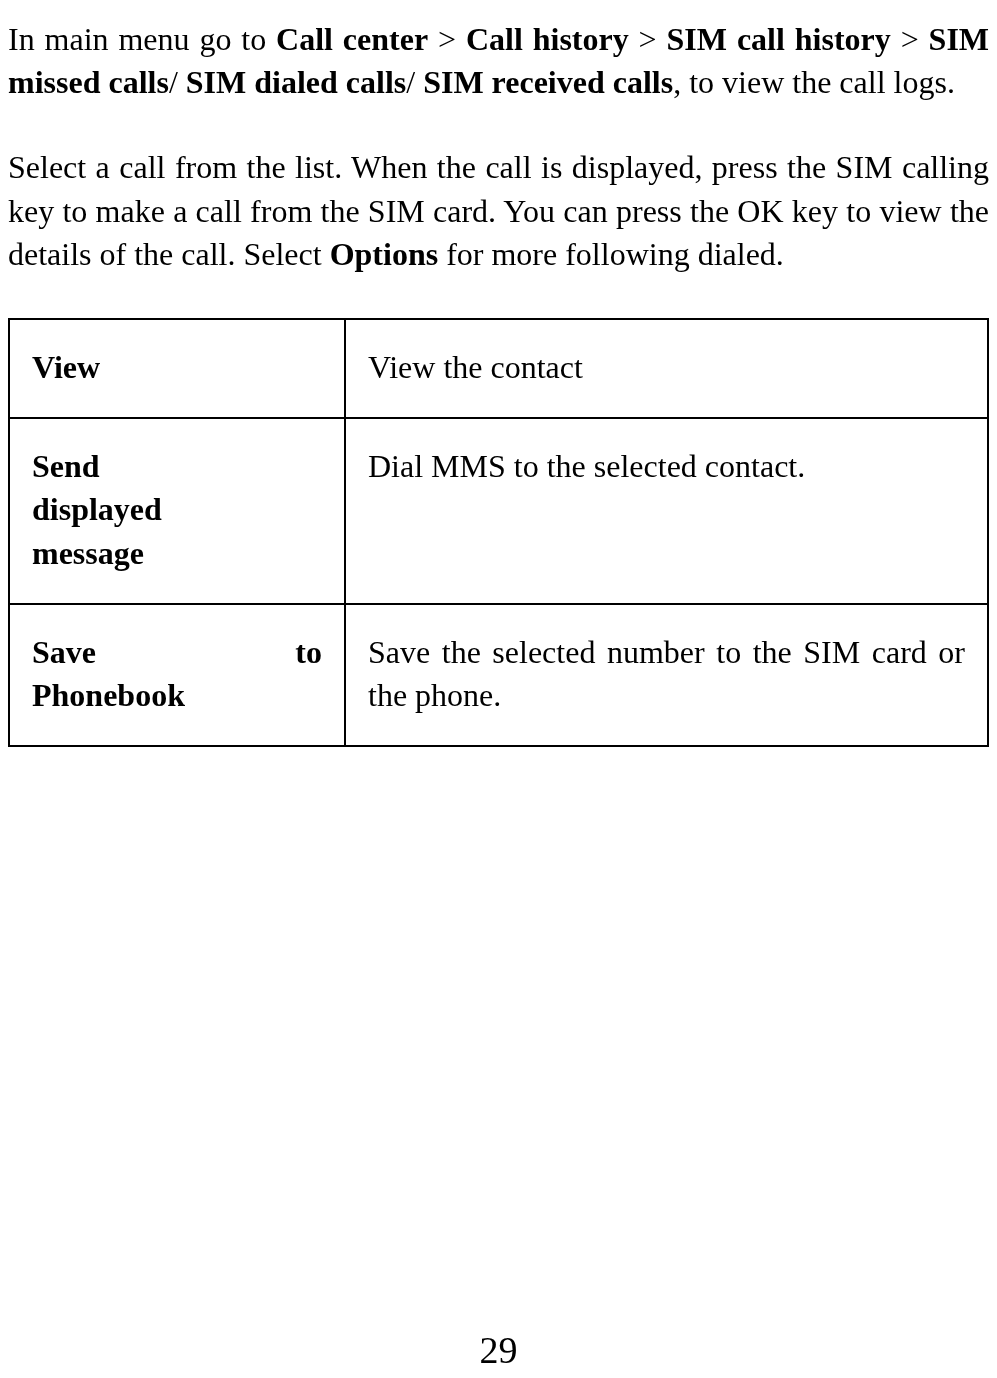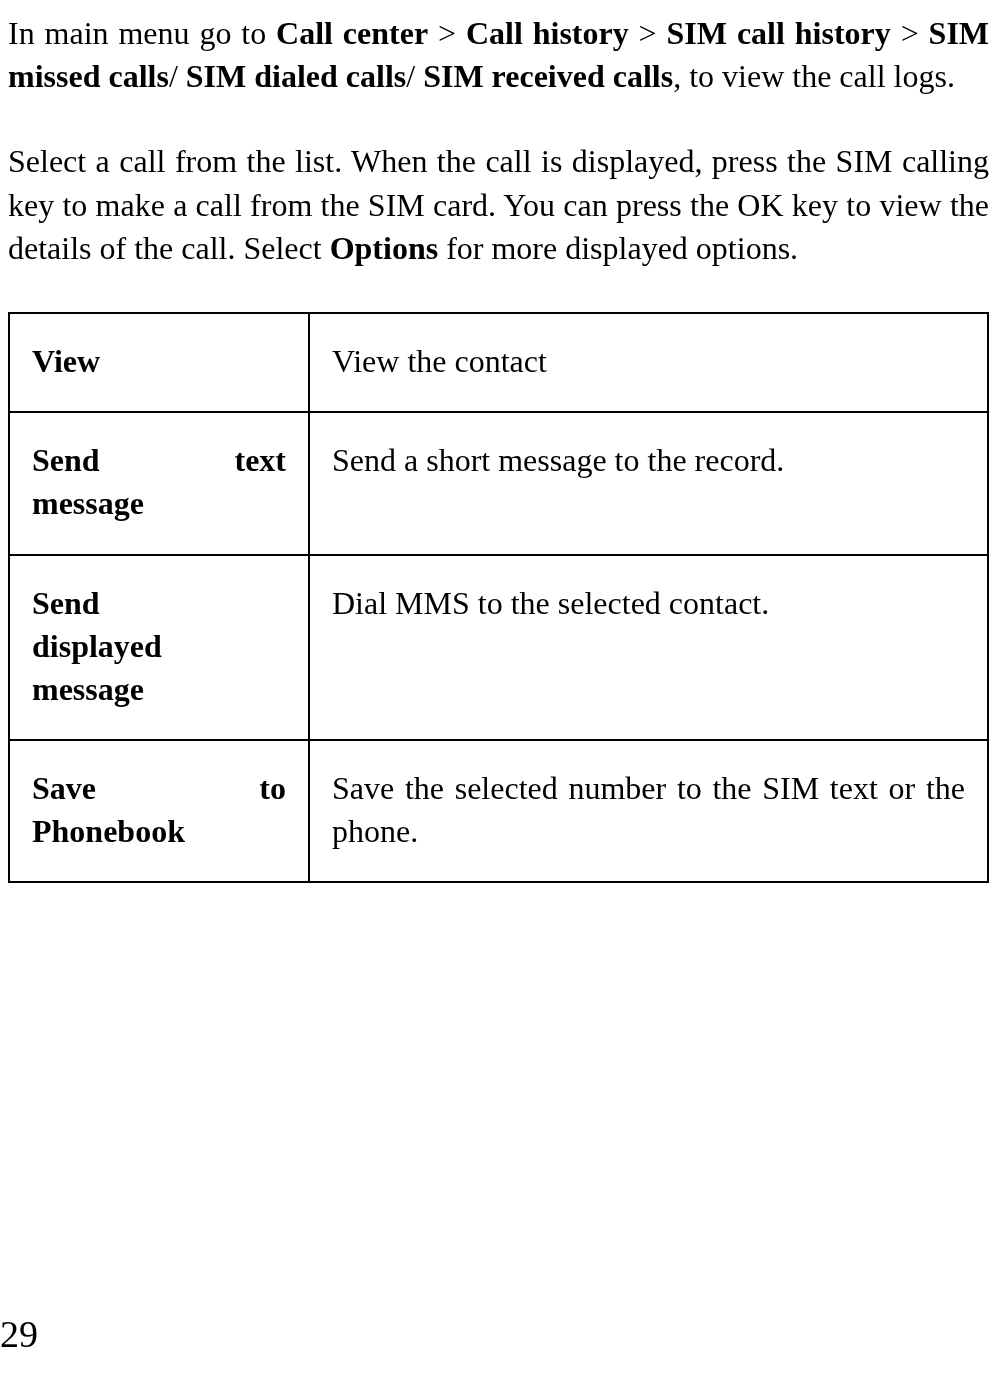--- a/index.html
+++ b/index.html
@@ -16,89 +16,83 @@
       width: 997px;
       height: 1378px;
       padding: 0 8px;
       position: relative;
     }
     .para {
       text-align: justify;
       margin-bottom: 42px;
     }
     .para:first-of-type {
-      margin-top: 12px;
+      margin-top: 18px;
     }
     .bold {
       font-weight: bold;
     }
     table {
       border-collapse: collapse;
       width: 100%;
       margin-top: 8px;
     }
     td {
       border: 2px solid #000;
       padding: 26px 22px 28px 22px;
       vertical-align: top;
       text-align: justify;
     }
     td.opt-name {
-      width: 300px;
+      width: 336px;
       font-weight: bold;
     }
     .just-last {
       text-align-last: justify;
     }
     .page-number {
       position: absolute;
-      bottom: 18px;
+      bottom: 2px;
       left: 0;
       right: 0;
+      text-align: center;
       font-size: 38px;
     }
     .p1-inner {
       display: inline;
     }
   </style>
 </head>
 <body>
 
 <p class="para">
   <span class="p1-inner">In main menu go to </span><span class="p1-inner bold">Call center</span><span class="p1-inner"> &gt; </span><span class="p1-inner bold">Call history</span><span class="p1-inner"> &gt; </span><span class="p1-inner bold">SIM call history</span><span class="p1-inner"> &gt; </span><span class="p1-inner bold">SIM missed calls</span><span class="p1-inner">/ </span><span class="p1-inner bold">SIM dialed calls</span><span class="p1-inner">/ </span><span class="p1-inner bold">SIM received calls</span><span class="p1-inner">, to view the call logs.</span>
 </p>
 
 <p class="para">
-  <span class="p1-inner">Select a call from the list. When the call is displayed, press the SIM calling key to make a call from the SIM card. You can press the OK key to view the details of the call. Select </span><span class="p1-inner bold">Options</span><span class="p1-inner"> for more displayed options.</span>
+  <span class="p1-inner">Select a call from the list. When the call is displayed, press the SIM calling key to make a call from the SIM card. You can press the OK key to view the details of the call. Select </span><span class="p1-inner bold">Options</span><span class="p1-inner"> for more following dialed.</span>
 </p>
 
 <table>
   <tbody>
       <tr>
     <td class="opt-name">View</td>
     <td>View the contact</td>
-  </tr>
-  <tr>
-    <td class="opt-name">
-      <div class="just-last"><span>Send</span> <span>text</span></div>
-      <div>message</div>
-    </td>
-    <td>Send a short message to the record.</td>
   </tr>
   <tr>
     <td class="opt-name">
       <div>Send</div>
       <div>displayed</div>
       <div>message</div>
     </td>
     <td>Dial MMS to the selected contact.</td>
   </tr>
   <tr>
     <td class="opt-name">
       <div class="just-last"><span>Save</span> <span>to</span></div>
       <div>Phonebook</div>
     </td>
-    <td>Save the selected number to the SIM text or the phone.</td>
+    <td>Save the selected number to the SIM card or the phone.</td>
   </tr>
 </tbody>
   </table>
 
 <div class="page-number">29</div>
 
 </body></html>

